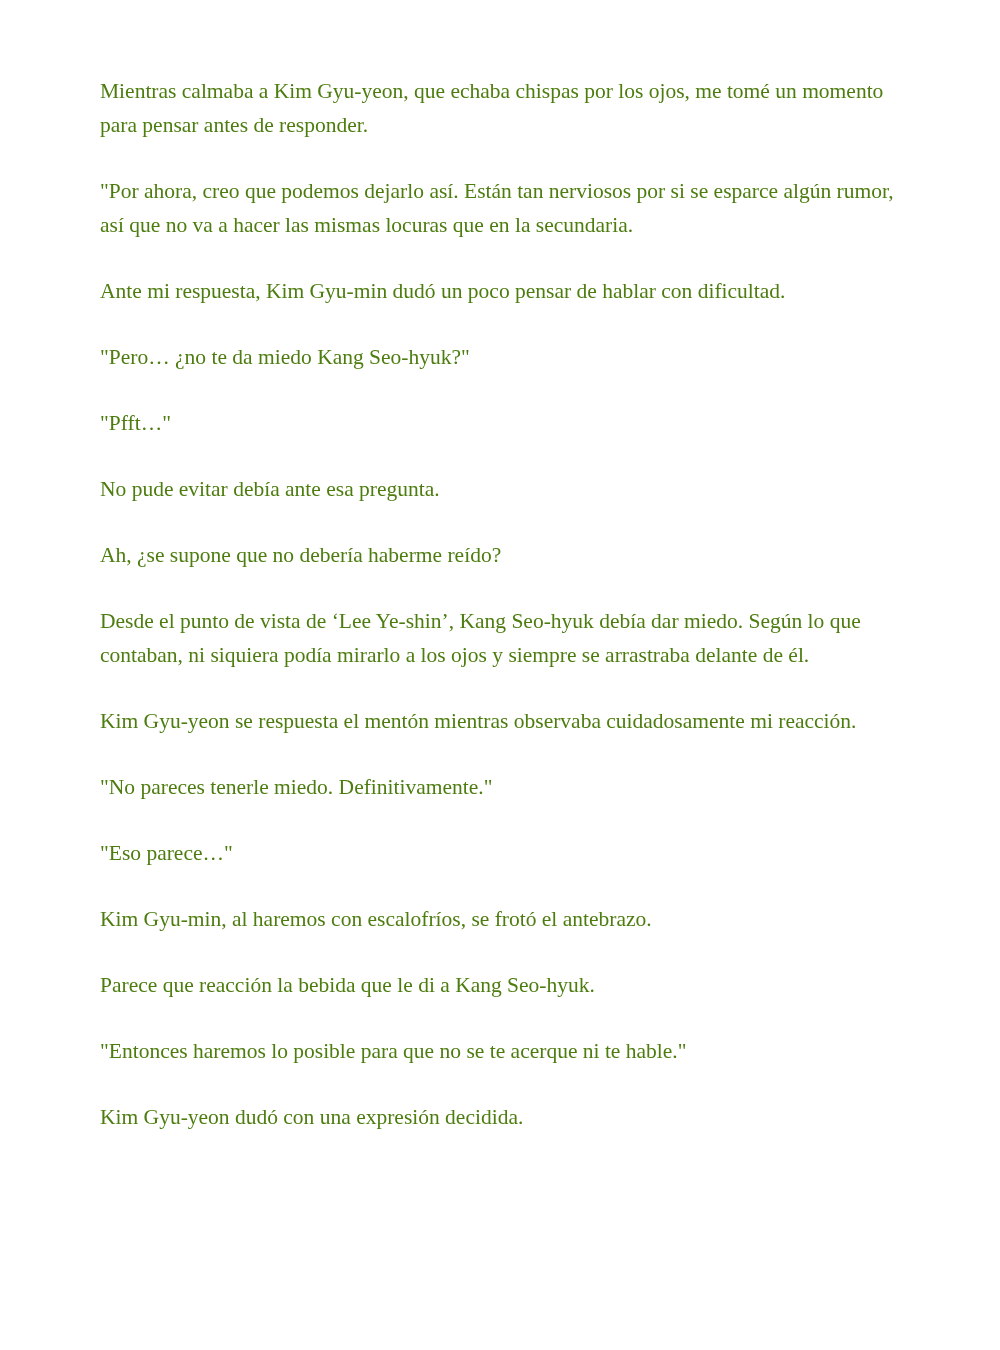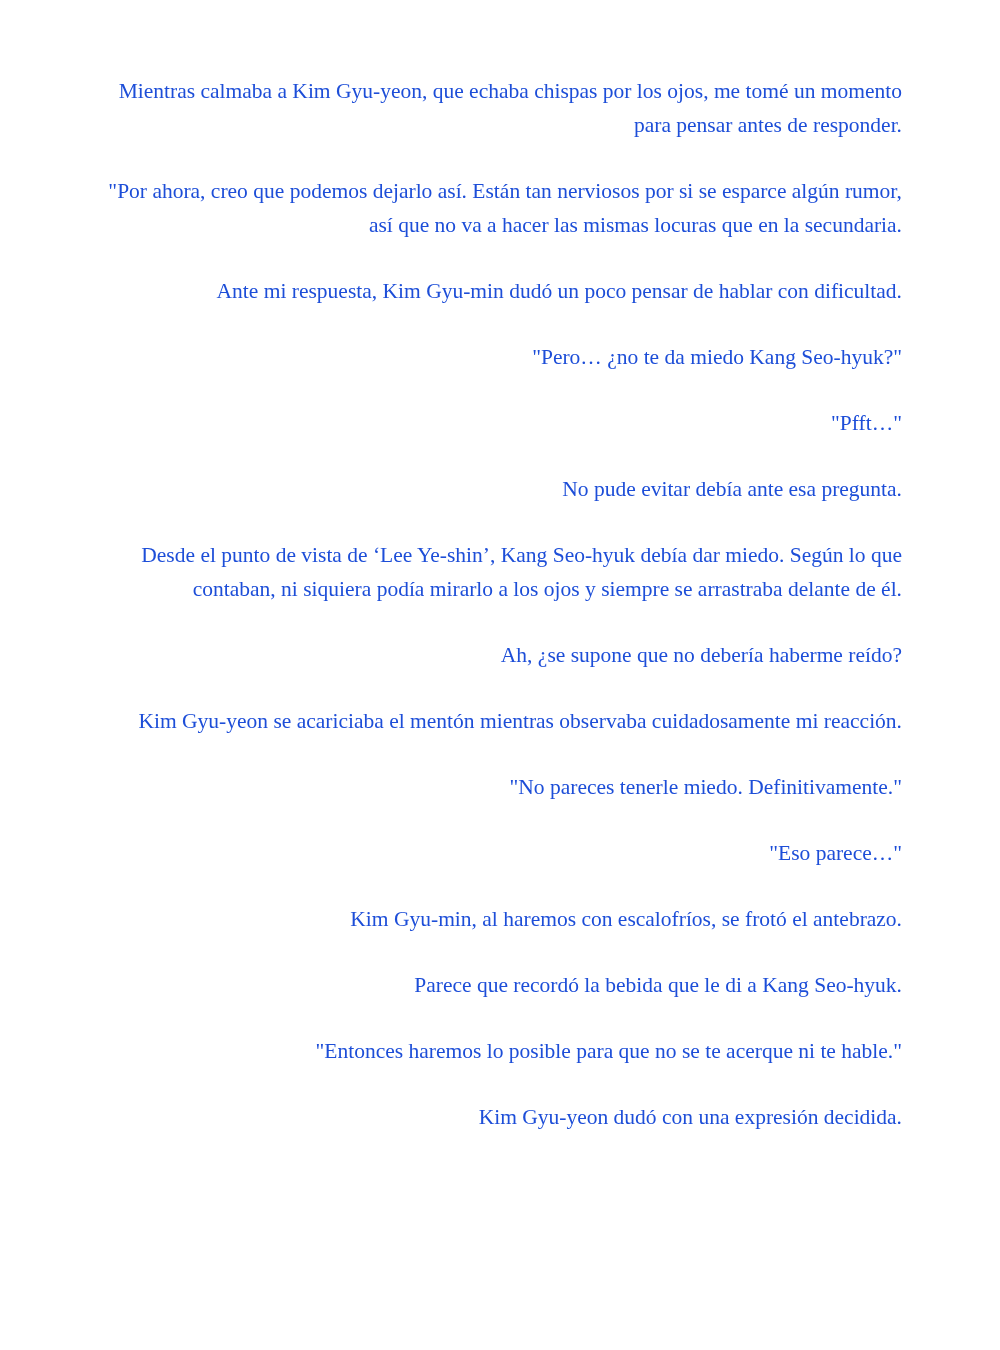--- a/index.html
+++ b/index.html
@@ -23,46 +23,46 @@
   #doc-body {
     position: absolute;
     left: 100px;
     top: 74px;
     width: 802px;
   }
   .para {
     margin: 0 0 32px 0;
     font-size: 21.5px;
     line-height: 34px;
-    color: #1d4ed8;
-    text-align: right;
+    color: #4d7c0f;
+    text-align: left;
     white-space: pre-wrap;
     word-wrap: break-word;
     -webkit-font-smoothing: antialiased;
   }
   .para:last-child {
     margin-bottom: 0;
   }
 </style>
 </head>
 <body>
 
 <div id="page">
   <div id="doc-body">
 
     <p class="para">Mientras calmaba a Kim Gyu-yeon, que echaba chispas por los ojos, me tomé un momento para pensar antes de responder.</p>
     <p class="para">"Por ahora, creo que podemos dejarlo así. Están tan nerviosos por si se esparce algún rumor, así que no va a hacer las mismas locuras que en la secundaria.</p>
     <p class="para">Ante mi respuesta, Kim Gyu-min dudó un poco pensar de hablar con dificultad.</p>
     <p class="para">"Pero… ¿no te da miedo Kang Seo-hyuk?"</p>
     <p class="para">"Pfft…"</p>
     <p class="para">No pude evitar debía ante esa pregunta.</p>
+    <p class="para">Ah, ¿se supone que no debería haberme reído?</p>
     <p class="para">Desde el punto de vista de ‘Lee Ye-shin’, Kang Seo-hyuk debía dar miedo. Según lo que contaban, ni siquiera podía mirarlo a los ojos y siempre se arrastraba delante de él.</p>
-    <p class="para">Ah, ¿se supone que no debería haberme reído?</p>
-    <p class="para">Kim Gyu-yeon se acariciaba el mentón mientras observaba cuidadosamente mi reacción.</p>
+    <p class="para">Kim Gyu-yeon se respuesta el mentón mientras observaba cuidadosamente mi reacción.</p>
     <p class="para">"No pareces tenerle miedo. Definitivamente."</p>
     <p class="para">"Eso parece…"</p>
     <p class="para">Kim Gyu-min, al haremos con escalofríos, se frotó el antebrazo.</p>
-    <p class="para">Parece que recordó la bebida que le di a Kang Seo-hyuk.</p>
+    <p class="para">Parece que reacción la bebida que le di a Kang Seo-hyuk.</p>
     <p class="para">"Entonces haremos lo posible para que no se te acerque ni te hable."</p>
     <p class="para">Kim Gyu-yeon dudó con una expresión decidida.</p>
 
   </div>
 </div>
 
 </body></html>

